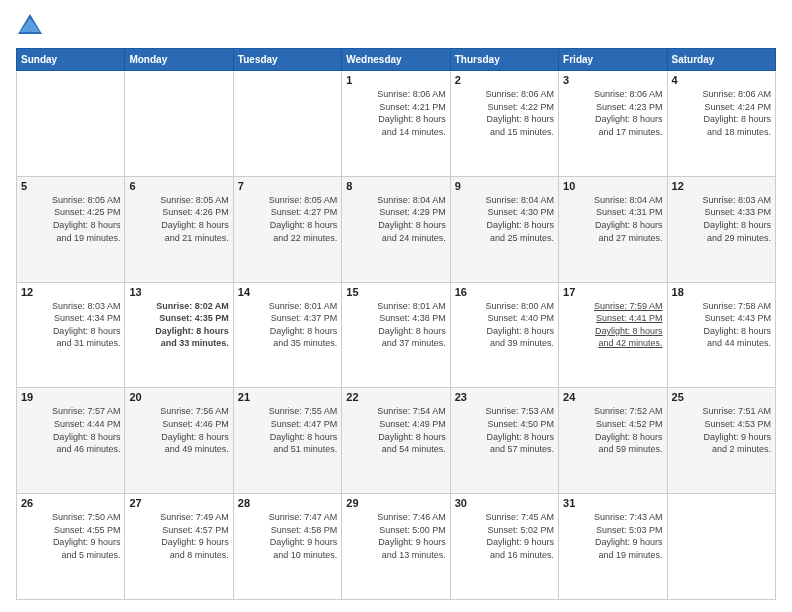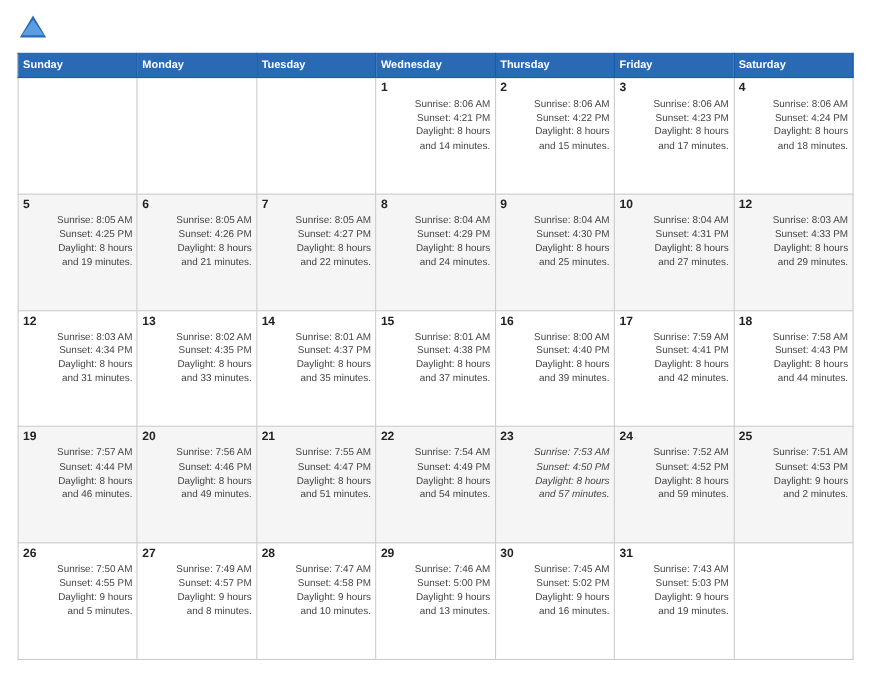--- a/index.html
+++ b/index.html
@@ -226,21 +226,21 @@
         <tr>
           <td>
             <span class="day-num">12</span>
             <div class="day-info" style="white-space: pre-line;">Sunrise: 8:03 AM
 Sunset: 4:34 PM
 Daylight: 8 hours
 and 31 minutes.</div>
           </td>
           <td>
             <span class="day-num">13</span>
-            <div class="day-info" style="white-space: pre-line;">Sunrise: 8:02 AM
+            <div class="day-info" style="white-space: pre-line; font-weight: bold;">Sunrise: 8:02 AM
 Sunset: 4:35 PM
 Daylight: 8 hours
 and 33 minutes.</div>
           </td>
           <td>
             <span class="day-num">14</span>
             <div class="day-info" style="white-space: pre-line;">Sunrise: 8:01 AM
 Sunset: 4:37 PM
 Daylight: 8 hours
 and 35 minutes.</div>
@@ -254,21 +254,21 @@
           </td>
           <td>
             <span class="day-num">16</span>
             <div class="day-info" style="white-space: pre-line;">Sunrise: 8:00 AM
 Sunset: 4:40 PM
 Daylight: 8 hours
 and 39 minutes.</div>
           </td>
           <td>
             <span class="day-num">17</span>
-            <div class="day-info" style="white-space: pre-line;">Sunrise: 7:59 AM
+            <div class="day-info" style="white-space: pre-line; text-decoration: underline;">Sunrise: 7:59 AM
 Sunset: 4:41 PM
 Daylight: 8 hours
 and 42 minutes.</div>
           </td>
           <td>
             <span class="day-num">18</span>
             <div class="day-info" style="white-space: pre-line;">Sunrise: 7:58 AM
 Sunset: 4:43 PM
 Daylight: 8 hours
 and 44 minutes.</div>
@@ -298,21 +298,21 @@
           </td>
           <td>
             <span class="day-num">22</span>
             <div class="day-info" style="white-space: pre-line;">Sunrise: 7:54 AM
 Sunset: 4:49 PM
 Daylight: 8 hours
 and 54 minutes.</div>
           </td>
           <td>
             <span class="day-num">23</span>
-            <div class="day-info" style="white-space: pre-line; font-style: italic;">Sunrise: 7:53 AM
+            <div class="day-info" style="white-space: pre-line;">Sunrise: 7:53 AM
 Sunset: 4:50 PM
 Daylight: 8 hours
 and 57 minutes.</div>
           </td>
           <td>
             <span class="day-num">24</span>
             <div class="day-info" style="white-space: pre-line;">Sunrise: 7:52 AM
 Sunset: 4:52 PM
 Daylight: 8 hours
 and 59 minutes.</div>

